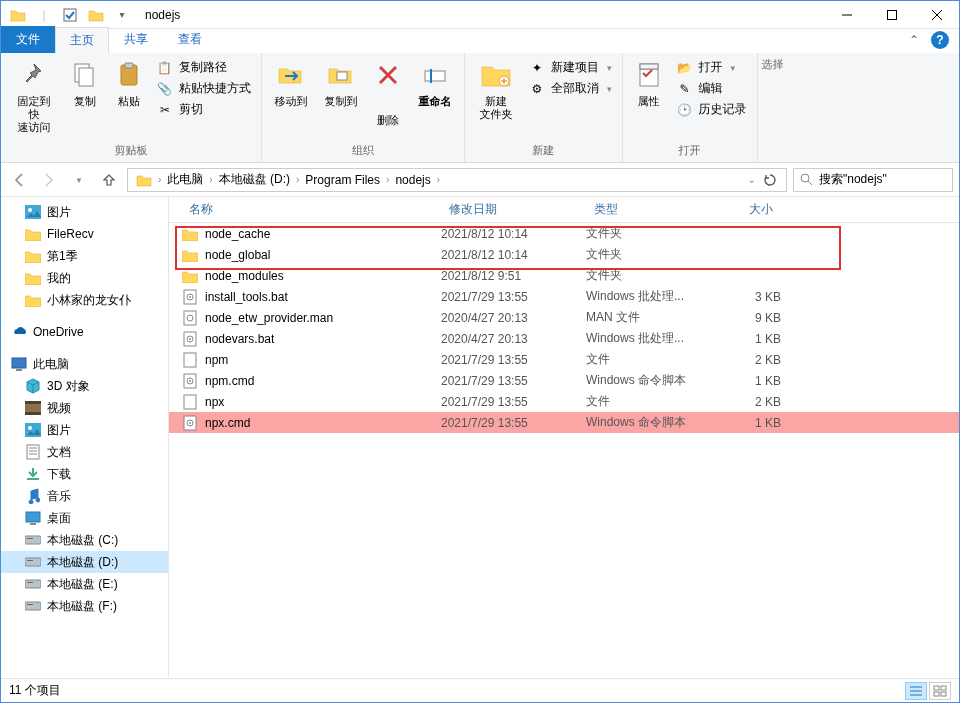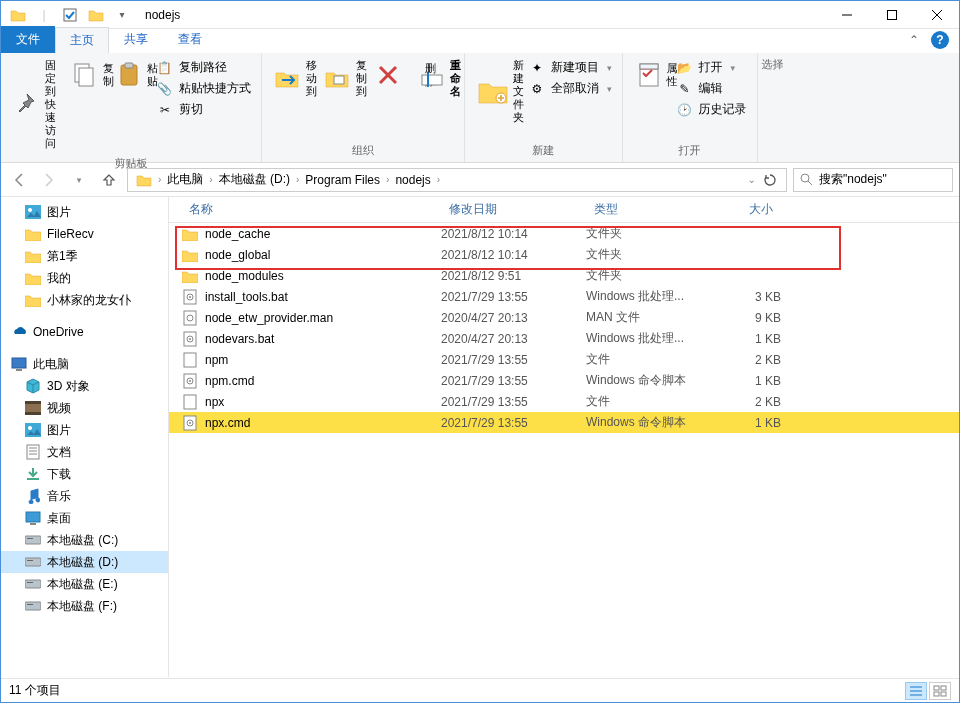--- a/index.html
+++ b/index.html
@@ -13,21 +13,21 @@
 .tabbar{height:24px;display:flex;align-items:flex-end;background:#fff;position:relative;}
 .tab{padding:4px 14px;color:#1e66c7;border:1px solid transparent;}
 .tab.file{background:#1979ca;color:#fff;}
 .tab.active{background:#f5f6f7;border:1px solid #dadbdc;border-bottom:none;color:#1e66c7;}
 .tab-help{position:absolute;right:10px;top:2px;width:18px;height:18px;background:#1979ca;color:#fff;border-radius:50%;display:flex;align-items:center;justify-content:center;font-weight:bold;}
 .tab-up{position:absolute;right:40px;top:4px;color:#666;}
 .ribbon{height:110px;background:#f5f6f7;border-bottom:1px solid #dadbdc;display:flex;}
 .group{display:flex;flex-direction:column;border-right:1px solid #e1e2e3;padding:2px 4px;}
 .group-body{flex:1;display:flex;align-items:flex-start;}
 .group-label{text-align:center;color:#666;font-size:11px;padding:2px 0;}
-.bigbtn{display:flex;flex-direction:row;align-items:center;justify-content:flex-start;padding:4px 8px;width:58px;text-align:center;gap:4px;}
+.bigbtn{display:flex;flex-direction:column;align-items:center;justify-content:flex-start;padding:4px 8px;width:58px;text-align:center;gap:4px;}
 .bigbtn .ico{width:32px;height:32px;display:flex;align-items:center;justify-content:center;}
 .bigbtn .lbl{font-size:11px;line-height:13px;}
 .smallstack{display:flex;flex-direction:column;padding:4px 6px;gap:4px;}
 .smallbtn{display:flex;align-items:center;gap:6px;font-size:11px;}
 .smallbtn .si{width:16px;height:16px;display:flex;align-items:center;justify-content:center;}
 .addressbar{height:34px;display:flex;align-items:center;padding:0 6px;gap:6px;border-bottom:1px solid #e5e5e5;}
 .navbtn{width:24px;height:24px;display:flex;align-items:center;justify-content:center;color:#888;}
 .navbtn.up{color:#555;}
 .breadcrumb{flex:1;height:24px;border:1px solid #ccc;display:flex;align-items:center;padding:0 4px;gap:2px;}
 .bc-seg{display:flex;align-items:center;gap:2px;padding:0 4px;}
@@ -43,21 +43,21 @@
 .tree-item .txt{white-space:nowrap;overflow:hidden;}
 .filelist{flex:1;position:relative;}
 .columns{display:flex;height:26px;border-bottom:1px solid #e5e5e5;align-items:center;}
 .col{padding:0 8px;color:#3a6ea5;}
 .col.name{width:260px;}
 .col.date{width:145px;}
 .col.type{width:120px;}
 .col.size{width:75px;text-align:right;}
 .rows{}
 .row{display:flex;align-items:center;height:21px;padding-left:12px;}
-.row.selected{background:#fde047;}
+.row.selected{background:#fca5a5;}
 .row .ico{width:18px;height:16px;display:flex;align-items:center;justify-content:center;margin-right:6px;flex-shrink:0;}
 .row .nm{width:236px;}
 .row .dt{width:145px;color:#555;}
 .row .tp{width:120px;color:#555;}
 .row .sz{width:75px;text-align:right;color:#555;}
 .highlight-box{position:absolute;border:2px solid #e03030;pointer-events:none;}
 .statusbar{position:absolute;bottom:0;left:0;right:0;height:24px;border-top:1px solid #e5e5e5;display:flex;align-items:center;padding:0 8px;justify-content:space-between;background:#fff;}
 .view-toggles{display:flex;gap:2px;}
 .vt{width:22px;height:18px;border:1px solid #ccc;display:flex;align-items:center;justify-content:center;}
 .vt.active{background:#cce8ff;border-color:#99c9ef;}

